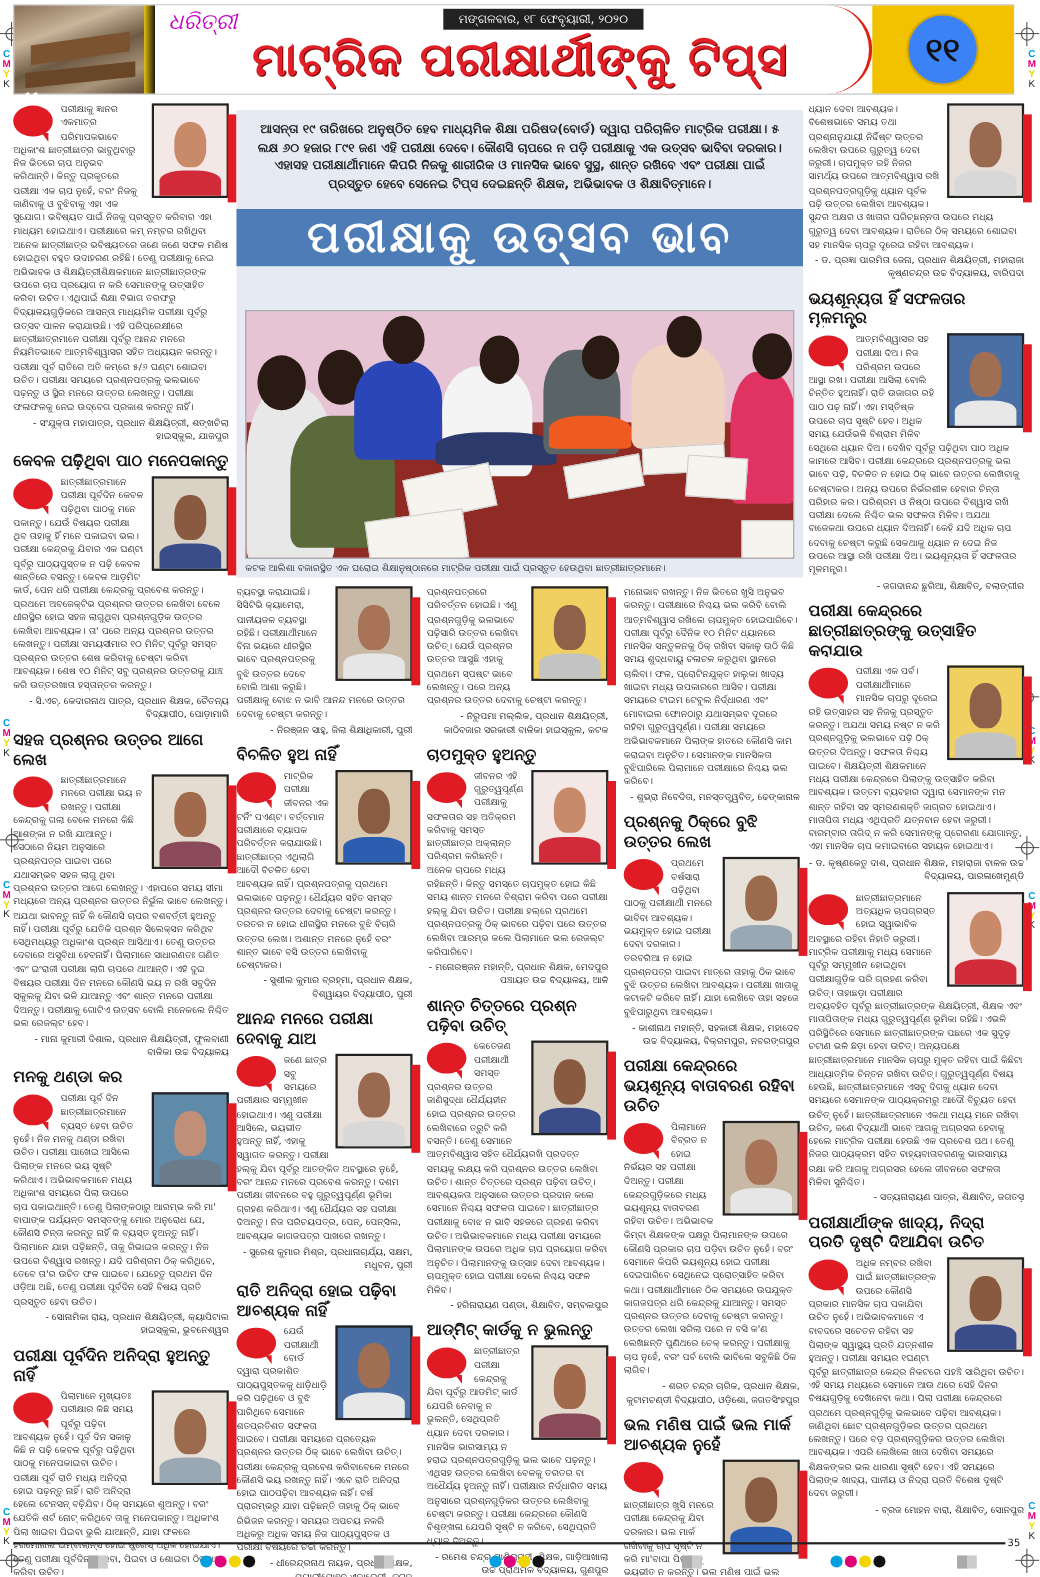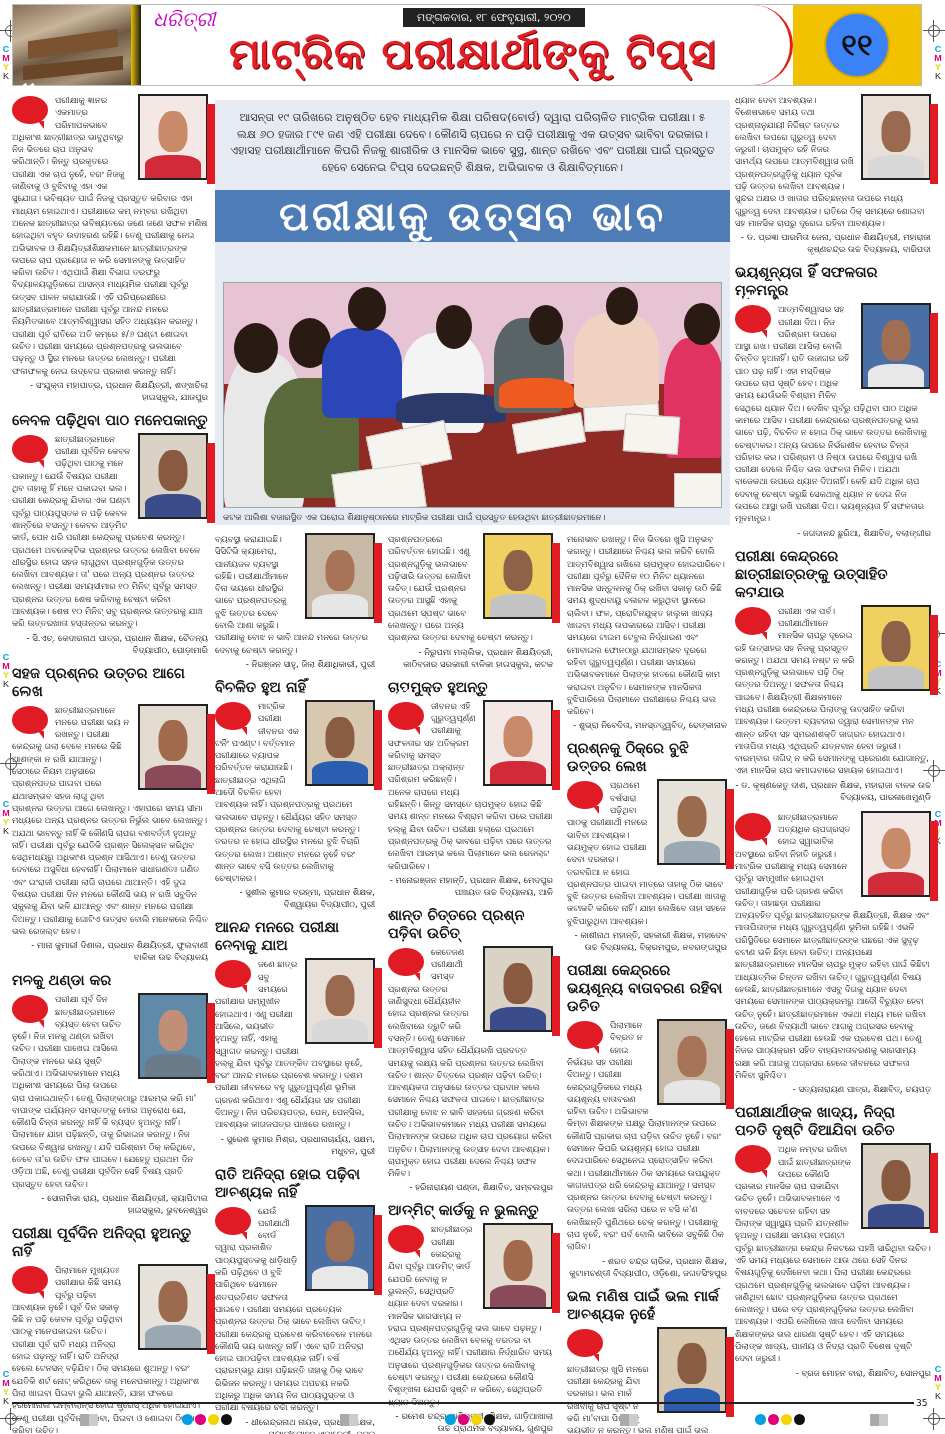--- a/index.html
+++ b/index.html
@@ -41,21 +41,21 @@
   .quote .q { position:absolute; left:6px; top:-6px; font-size: 32px; font-weight:bold; color:#fff; font-family: "DejaVu Serif", serif; }
   .photo { float: right; width: 70px; height: 86px; margin: 0 0 3px 6px; border: 2px solid #222; position: relative; }
   .photo::after { content:""; position:absolute; right:-9px; top:8px; width:8px; height:calc(100% - 2px); background:#e01b24; }
   .face { position:absolute; left:50%; top:18%; width:44%; height:50%; transform: translateX(-50%); border-radius: 45% 45% 40% 40%; }
   .shoulders { position:absolute; left:8%; bottom:0; width:84%; height:28%; border-radius: 40% 40% 0 0; }
   .byline { font-size: 8.5px; line-height: 12px; text-align: right; margin-top: 2px; color:#111; }
   .clear { clear: both; }
 
   
   .intro { position:absolute; left: 215px; top: 100px; width: 515px; height: 425px; background: #e6eaf2; }
-  .intro-text { padding: 10px 14px 0; font-size: 11.2px; line-height: 16.5px; text-align: center; font-weight: normal; color: #222; }
+  .intro-text { padding: 10px 14px 0; font-size: 11.2px; line-height: 16.5px; text-align: center; font-weight: bold; color: #222; }
   .banner { margin-top: 14px; height: 52px; background: #4d7cb7; color: #fff; font-size: 40px; font-weight: bold; text-align: center; line-height: 52px; letter-spacing: 3px; }
   .main-photo { position:absolute; left: 8px; top: 182px; width: 499px; height: 226px; border: 1px solid #9aa; overflow:hidden; background: #d9b5c4; }
   .mp-floor { position:absolute; left:0; right:0; bottom:0; height: 55%; background: #8f2a24; }
   .mp-wall { position:absolute; left:0; right:0; top:0; height: 45%; background: #e6c4d3; }
   .person { position:absolute; border-radius: 40% 40% 10% 10%; }
   .head { position:absolute; border-radius:50%; background:#2a1a14; }
   .paper { position:absolute; background:#f6f4ee; border:1px solid #ccc; }
   .caption { position:absolute; left: 8px; top: 412px; font-size: 8.5px; color:#222; }
 
   
@@ -398,21 +398,21 @@
       <div class="byline">- ଡ. କୃଷ୍ଣକେତୁ ଦାଶ, ପ୍ରଧାନ ଶିକ୍ଷକ, ମହାରାଜା ବାଳକ ଉଚ୍ଚ ବିଦ୍ୟାଳୟ, ପାରଳାଖେମୁଣ୍ଡି</div>
     </article>
     <article class="story">
       <div class="body-text"><div class="quote">
           <div class="bub"></div>
           <div class="q">“</div>
         </div><div class="photo" style="background: rgb(243, 232, 230);">
           <div class="face" style="background:#c98a6a"></div>
           <div class="shoulders" style="background:#d12b3a"></div>
         </div><span>ଛାତ୍ରୀଛାତ୍ରମାନେ ଅତ୍ୟଧିକ ଚାପଗ୍ରସ୍ତ ହୋଇ ସ୍ୱାଭାବିକ ଅବସ୍ଥାରେ ରହିବା ନିହାତି ଜରୁରୀ। ମାଟ୍ରିକ ପରୀକ୍ଷାକୁ ମଧ୍ୟ ସେମାନେ ପୂର୍ବରୁ ସମ୍ମୁଖୀନ ହୋଇଥିବା ପରୀକ୍ଷାଗୁଡ଼ିକ ପରି ଗ୍ରହଣ କରିବା ଉଚିତ୍। ତାହାଛଡ଼ା ପରୀକ୍ଷାର ଅବ୍ୟବହିତ ପୂର୍ବରୁ ଛାତ୍ରୀଛାତ୍ରଙ୍କ ଶିକ୍ଷୟିତ୍ରୀ, ଶିକ୍ଷକ ଏବଂ ମାତାପିତାଙ୍କ ମଧ୍ୟ ଗୁରୁତ୍ୱପୂର୍ଣ୍ଣ ଭୂମିକା ରହିଛି। ଏଭଳି ପରିସ୍ଥିତିରେ ସେମାନେ ଛାତ୍ରୀଛାତ୍ରଙ୍କ ପଛରେ ଏକ ସୁଦୃଢ଼ ଚଟାଣ ଭଳି ଛିଡ଼ା ହେବା ଉଚିତ୍। ଅନ୍ୟପକ୍ଷେ ଛାତ୍ରୀଛାତ୍ରମାନେ ମାନସିକ ଚାପରୁ ମୁକ୍ତ ରହିବା ପାଇଁ କିଛିଟା ଆଧ୍ୟାତ୍ମିକ ଚିନ୍ତନ ରଖିବା ଉଚିତ୍। ଗୁରୁତ୍ୱପୂର୍ଣ୍ଣ ବିଷୟ ହେଉଛି, ଛାତ୍ରୀଛାତ୍ରମାନେ ଏସବୁ ଦିଗକୁ ଧ୍ୟାନ ଦେବା ସମୟରେ ସେମାନଙ୍କ ପାଠ୍ୟକ୍ରମରୁ ଆଦୌ ବିଚ୍ୟୁତ ହେବା ଉଚିତ୍ ନୁହେଁ। ଛାତ୍ରୀଛାତ୍ରମାନେ ଏକଥା ମଧ୍ୟ ମନେ ରଖିବା ଉଚିତ୍, ଜଣେ ବିଦ୍ୟାର୍ଥୀ ଭାବେ ଆଗକୁ ଅଗ୍ରସର ହେବାକୁ ହେଲେ ମାଟ୍ରିକ ପରୀକ୍ଷା ହେଉଛି ଏକ ପ୍ରବେଶ ପଥ। ତେଣୁ ନିଜର ପାଠ୍ୟକ୍ରମ ସହିତ ବାହ୍ୟବାତାବରଣକୁ ଭାରସାମ୍ୟ ରକ୍ଷା କରି ଆଗକୁ ଅଗ୍ରସର ହେଲେ ଜୀବନରେ ସଫଳତା ମିଳିବା ସୁନିଶ୍ଚିତ।</span><div class="clear"></div></div>
-      <div class="byline">- ସତ୍ୟନାରାୟଣ ପାତ୍ର, ଶିକ୍ଷାବିତ୍, ଚୟପତ଼</div>
+      <div class="byline">- ସତ୍ୟନାରାୟଣ ପାତ୍ର, ଶିକ୍ଷାବିତ୍, ଜଗତସ଼</div>
     </article>
     <article class="story">
       <h3 class="hd">ପରୀକ୍ଷାର୍ଥୀଙ୍କ ଖାଦ୍ୟ, ନିଦ୍ରା ପ୍ରତି ଦୃଷ୍ଟି ଦିଆଯିବା ଉଚିତ</h3>
       <div class="body-text"><div class="quote">
           <div class="bub"></div>
           <div class="q">“</div>
         </div><div class="photo" style="background: rgb(217, 210, 197);">
           <div class="face" style="background:#8a5a40"></div>
           <div class="shoulders" style="background:#3a4c8a"></div>
         </div><span>ଅଧିକ ନମ୍ବର ରଖିବା ପାଇଁ ଛାତ୍ରୀଛାତ୍ରଙ୍କ ଉପରେ କୌଣସି ପ୍ରକାର ମାନସିକ ଚାପ ପକାଯିବା ଉଚିତ ନୁହେଁ। ଅଭିଭାବକମାନେ ଏ ବାବଦରେ ସଚେତନ ରହିବା ସହ ପିଲାଙ୍କ ସ୍ୱାସ୍ଥ୍ୟ ପ୍ରତି ଯତ୍ନଶୀଳ ହୁଅନ୍ତୁ। ପରୀକ୍ଷା ସମୟର ୧ଘଣ୍ଟା ପୂର୍ବରୁ ଛାତ୍ରୀଛାତ୍ର କେନ୍ଦ୍ର ନିକଟରେ ପହଞ୍ଚି ସାରିଥିବା ଉଚିତ। ଏହି ସମୟ ମଧ୍ୟରେ ସେମାନେ ଆଉ ଥରେ ସେହି ଦିନର ବିଷୟଗୁଡ଼ିକୁ ଦେଖିନେବା କଥା। ପିଲା ପରୀକ୍ଷା କେନ୍ଦ୍ରରେ ପ୍ରଥମେ ପ୍ରଶ୍ନଗୁଡ଼ିକୁ ଭଲଭାବେ ପଢ଼ିବା ଆବଶ୍ୟକ। ଜାଣିଥିବା ଛୋଟ ପ୍ରଶ୍ନଗୁଡ଼ିକର ଉତ୍ତର ପ୍ରଥମେ ଲେଖନ୍ତୁ। ପରେ ବଡ଼ ପ୍ରଶ୍ନଗୁଡ଼ିକର ଉତ୍ତର ଲେଖିବା ଆବଶ୍ୟକ। ଏପରି ଲେଖିଲେ ଖାତା ଦେଖିବା ସମୟରେ ଶିକ୍ଷକଙ୍କର ଭଲ ଧାରଣା ସୃଷ୍ଟି ହେବ। ଏହି ସମୟରେ ପିଲାଙ୍କ ଖାଦ୍ୟ, ପାନୀୟ ଓ ନିଦ୍ରା ପ୍ରତି ବିଶେଷ ଦୃଷ୍ଟି ଦେବା ଜରୁରୀ।</span><div class="clear"></div></div>

